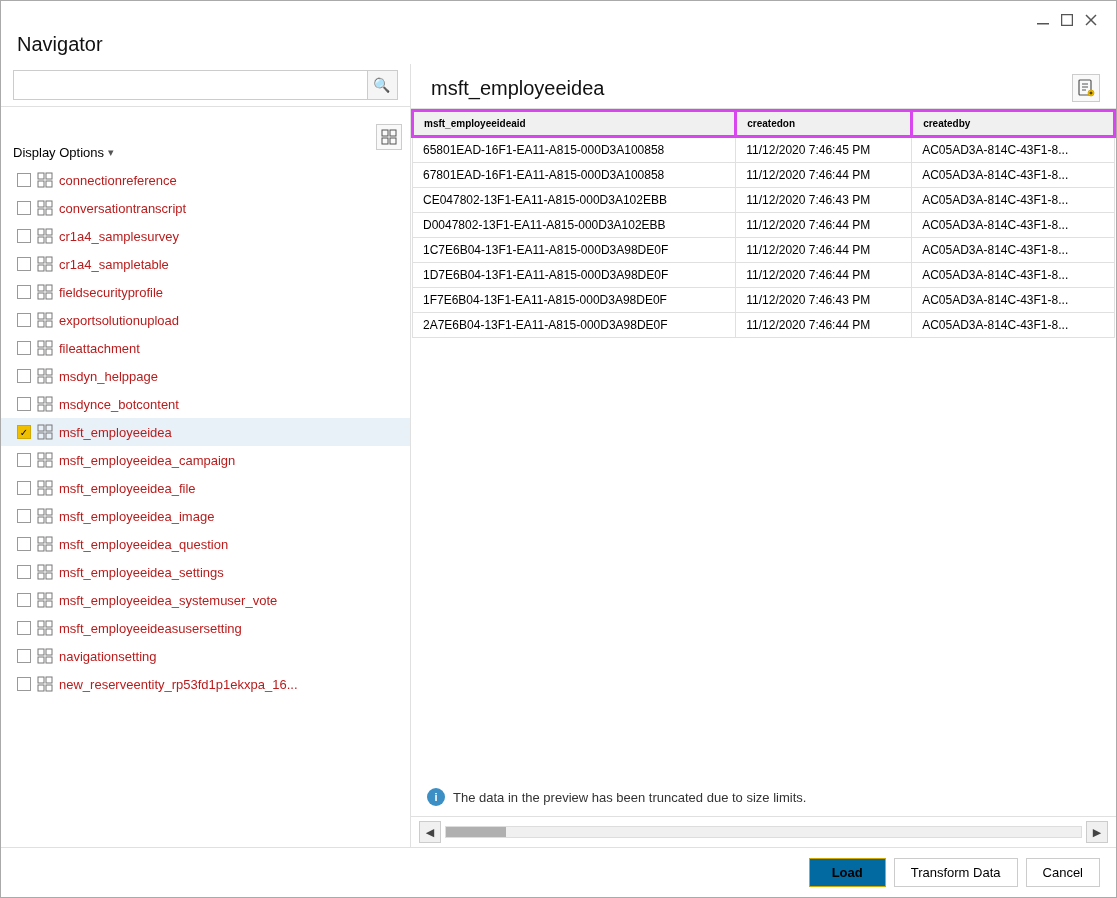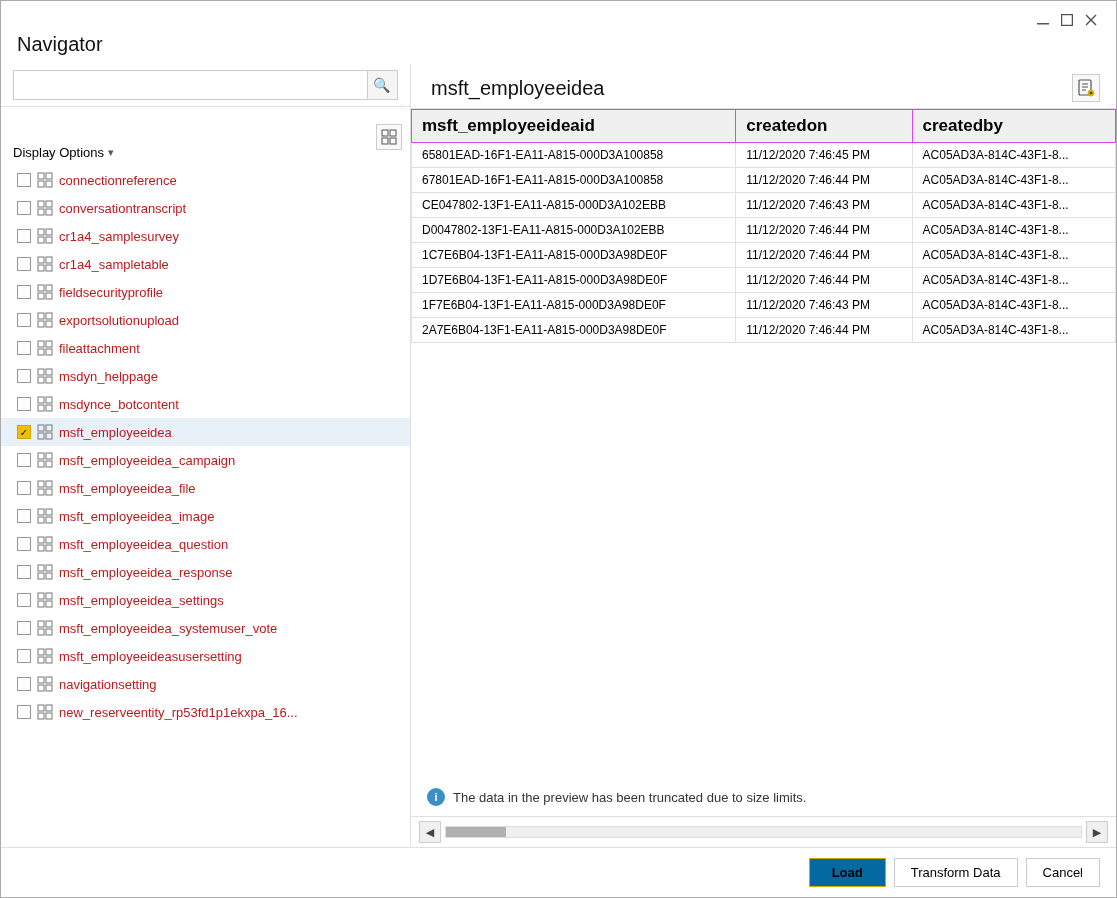--- a/index.html
+++ b/index.html
@@ -208,25 +208,25 @@
       border-top: 1px solid #e0e0e0;
       margin: 0 0 0 0;
     }
     .data-table {
       border-collapse: collapse;
       width: 100%;
       min-width: 600px;
     }
     .data-table th {
       background: #f0f0f0;
-      border: 1px solid #d946ef;
+      border: 3px solid #d946ef;
       padding: 6px 10px;
       text-align: left;
       font-weight: 600;
-      font-size: 17px;
+      font-size: 10px;
       white-space: nowrap;
     }
     .data-table td {
       border: 1px solid #e0e0e0;
       padding: 5px 10px;
       font-size: 12px;
       white-space: nowrap;
     }
     .truncate-notice {
       display: flex;
@@ -554,32 +554,20 @@
           <li class="nav-item">
             <div class="checkbox"></div>
             <div class="table-grid-icon">
               <svg width="16" height="16" viewBox="0 0 16 16">
   <rect x="1" y="1" width="6" height="6" fill="none" stroke="#777" stroke-width="1"></rect>
   <rect x="9" y="1" width="6" height="6" fill="none" stroke="#777" stroke-width="1"></rect>
   <rect x="1" y="9" width="6" height="6" fill="none" stroke="#777" stroke-width="1"></rect>
   <rect x="9" y="9" width="6" height="6" fill="none" stroke="#777" stroke-width="1"></rect>
 </svg>
             </div>
-            <span class="item-label">msft_employeeidea_response</span>
-          </li>
-          <li class="nav-item">
-            <div class="checkbox"></div>
-            <div class="table-grid-icon">
-              <svg width="16" height="16" viewBox="0 0 16 16">
-  <rect x="1" y="1" width="6" height="6" fill="none" stroke="#777" stroke-width="1"></rect>
-  <rect x="9" y="1" width="6" height="6" fill="none" stroke="#777" stroke-width="1"></rect>
-  <rect x="1" y="9" width="6" height="6" fill="none" stroke="#777" stroke-width="1"></rect>
-  <rect x="9" y="9" width="6" height="6" fill="none" stroke="#777" stroke-width="1"></rect>
-</svg>
-            </div>
             <span class="item-label">msft_employeeidea_settings</span>
           </li>
           <li class="nav-item">
             <div class="checkbox"></div>
             <div class="table-grid-icon">
               <svg width="16" height="16" viewBox="0 0 16 16">
   <rect x="1" y="1" width="6" height="6" fill="none" stroke="#777" stroke-width="1"></rect>
   <rect x="9" y="1" width="6" height="6" fill="none" stroke="#777" stroke-width="1"></rect>
   <rect x="1" y="9" width="6" height="6" fill="none" stroke="#777" stroke-width="1"></rect>
   <rect x="9" y="9" width="6" height="6" fill="none" stroke="#777" stroke-width="1"></rect>

